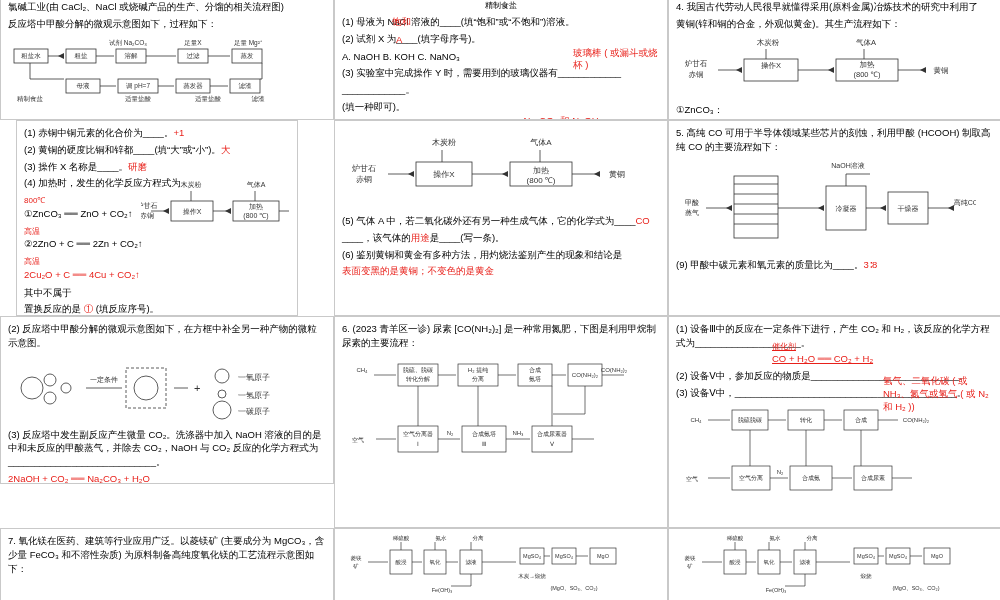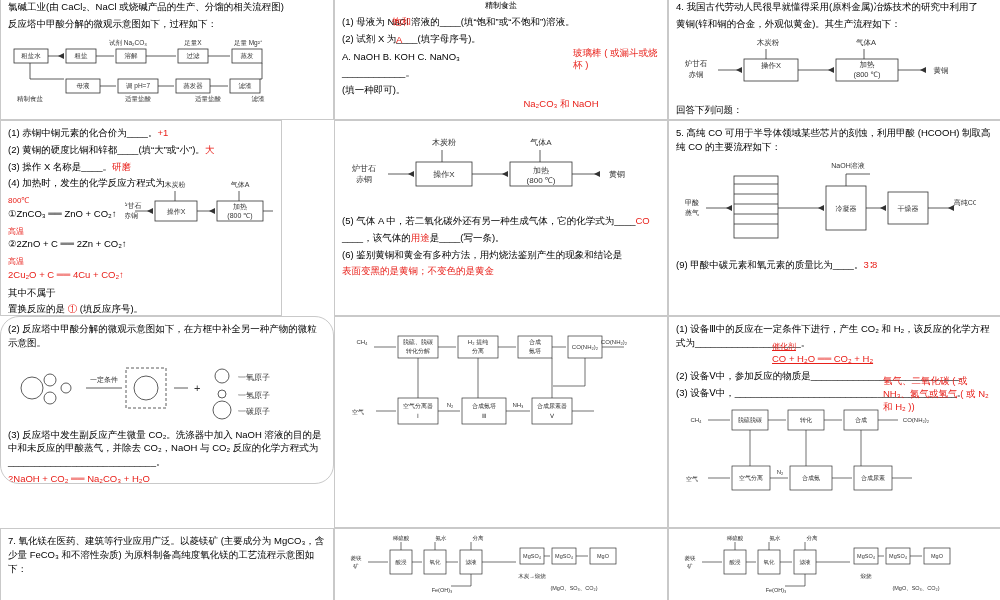--- a/index.html
+++ b/index.html
@@ -67,20 +67,21 @@
     </div>
   </div>
 
   <div class="cell" style="left:334px;top:-6px;width:334px;height:126px;">
     <p class="center tiny">精制食盐</p>
     <p><span>(1) 母液为 NaCl 溶液的____(填“饱和”或“不饱和”)溶液。</span></p>
     <p class="r" style="margin-top:-16px;margin-left:50px;">饱和</p>
     <p><span>(2) 试剂 X 为____(填字母序号)。</span></p>
     <p class="r" style="margin-top:-16px;margin-left:54px;">A</p>
     <p>A. NaOH        B. KOH        C. NaNO₃</p>
+    <p><span>(3) 实验室中完成操作 Y 时，需要用到的玻璃仪器有____________</span></p>
     <p class="r" style="position:absolute;right:6px;top:52px;width:88px;line-height:1.3;">玻璃棒 ( 或漏斗或烧杯 )</p>
     <p>____________。</p>
     <p>(填一种即可)。</p>
     <p class="r center" style="margin-top:-2px;padding-left:120px;line-height:1.3;">Na₂CO₃ 和 NaOH</p>
   </div>
 
   <div class="cell" style="left:668px;top:-6px;width:334px;height:126px;">
     <p>4. 我国古代劳动人民很早就懂得采用(原料金属)冶炼技术的研究中利用了</p>
     <p>黄铜(锌和铜的合金，外观似黄金)。其生产流程如下：</p>
     <div class="dia">
@@ -101,24 +102,24 @@
           <text x="191" y="32">加热</text>
             <text x="191" y="42">(800 ℃)</text>
           <text x="92" y="10">木炭粉</text>
             <text x="190" y="10">气体A</text>
           <text x="20" y="31">炉甘石</text>
             <text x="20" y="42">赤铜</text>
           <text x="265" y="38">黄铜</text>
         </g>
       </svg>
     </div>
-    <p>回答下列问题：</p>
-  </div>
-
-  <div class="cell" style="left:0;top:120px;width:282px;height:196px;">
+    <p>①ZnCO₃：</p>
+  </div>
+
+  <div class="cell" style="left:16px;top:120px;width:282px;height:196px;">
     <p><span>(1) 赤铜中铜元素的化合价为____。</span><span class="r">+1</span></p>
     <p><span>(2) 黄铜的硬度比铜和锌都____(填“大”或“小”)。</span><span class="r">大</span></p>
     <p><span>(3) 操作 X 名称是____。</span><span class="r">研磨</span></p>
     <p>(4) 加热时，发生的化学反应方程式为</p>
     <p><span class="tiny r">800℃</span><br><span>①ZnCO₃ ══ ZnO + CO₂↑</span></p>
     <p><span class="tiny r">高温</span><br><span>②2ZnO + C ══ 2Zn + CO₂↑</span></p>
     <p class="r"><span class="tiny">高温</span><br><span>2Cu₂O + C ══ 4Cu + CO₂↑</span></p>
     <p style="margin-top:4px;">其中不属于</p>
     <p>置换反应的是 <span class="r">①</span> (填反应序号)。</p>
     <div style="position:absolute;right:4px;top:52px;">
@@ -202,21 +203,21 @@
           <text x="172" y="10">NaOH溶液</text>
           <text x="170" y="53">冷凝器</text>
           <text x="232" y="53">干燥器</text>
           <text x="290" y="47">高纯CO</text>
         </g>
       </svg>
     </div>
     <p><span>(9) 甲酸中碳元素和氧元素的质量比为____。</span><span class="r">3∶8</span></p>
   </div>
 
-  <div class="cell" style="left:0;top:316px;width:334px;height:168px;border-radius:19px;">
+  <div class="cell" style="left:0;top:316px;width:334px;height:168px;">
     <p>(2) 反应塔中甲酸分解的微观示意图如下，在方框中补全另一种产物的微粒示意图。</p>
     <div class="molrow">
       <svg width="300" height="70" viewBox="0 0 300 70">
         <g stroke="#333" stroke-width="0.8" fill="#fff">
           <circle cx="24" cy="34" r="11"></circle>
             <circle cx="42" cy="26" r="6"></circle>
             <circle cx="42" cy="44" r="6"></circle>
           <circle cx="58" cy="34" r="5"></circle>
         </g>
         <g fill="none" stroke="#333" stroke-width="0.8">
@@ -237,20 +238,21 @@
           <text x="230" y="44">一氢原子</text>
           <text x="230" y="60">一碳原子</text>
         </g>
       </svg>
     </div>
     <p>(3) 反应塔中发生副反应产生微量 CO₂。洗涤器中加入 NaOH 溶液的目的是中和未反应的甲酸蒸气，并除去 CO₂，NaOH 与 CO₂ 反应的化学方程式为____________________________。</p>
     <p class="r">2NaOH + CO₂ ══ Na₂CO₃ + H₂O</p>
   </div>
 
   <div class="cell" style="left:334px;top:316px;width:334px;height:212px;">
+    <p>6. (2023 青羊区一诊) 尿素 [CO(NH₂)₂] 是一种常用氮肥，下图是利用甲烷制尿素的主要流程：</p>
     <div class="dia center">
       <svg width="300" height="150" viewBox="0 0 300 150">
         <g fill="none" stroke="#333" stroke-width="0.7">
           <rect x="56" y="10" width="40" height="22"></rect>
           <rect x="116" y="10" width="40" height="22"></rect>
           <rect x="176" y="10" width="34" height="22"></rect>
           <rect x="226" y="10" width="34" height="22"></rect>
           <rect x="56" y="72" width="40" height="26"></rect>
           <rect x="120" y="72" width="44" height="26"></rect>
           <rect x="190" y="72" width="40" height="26"></rect>

